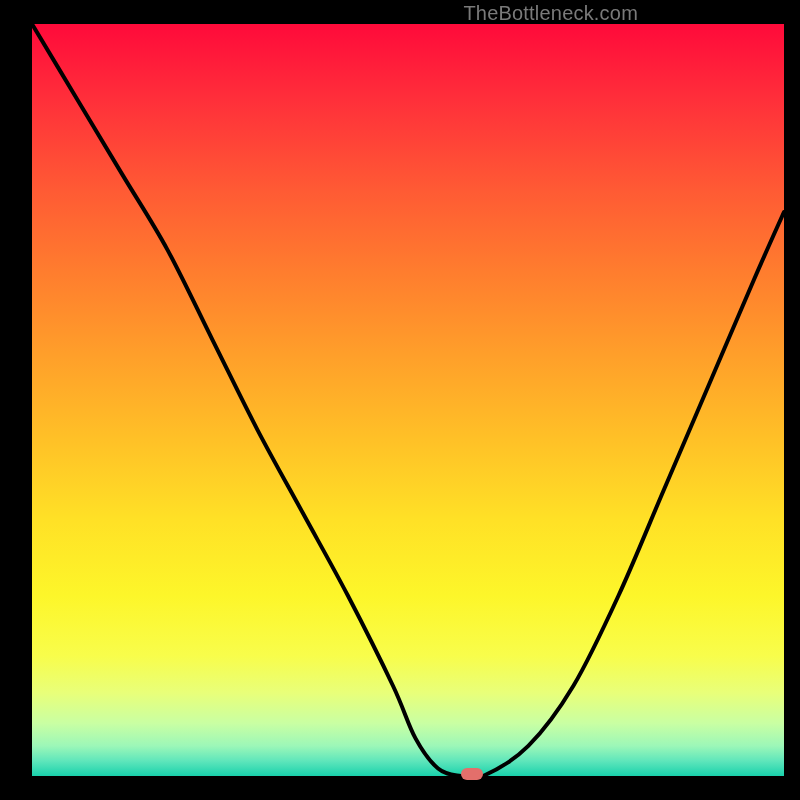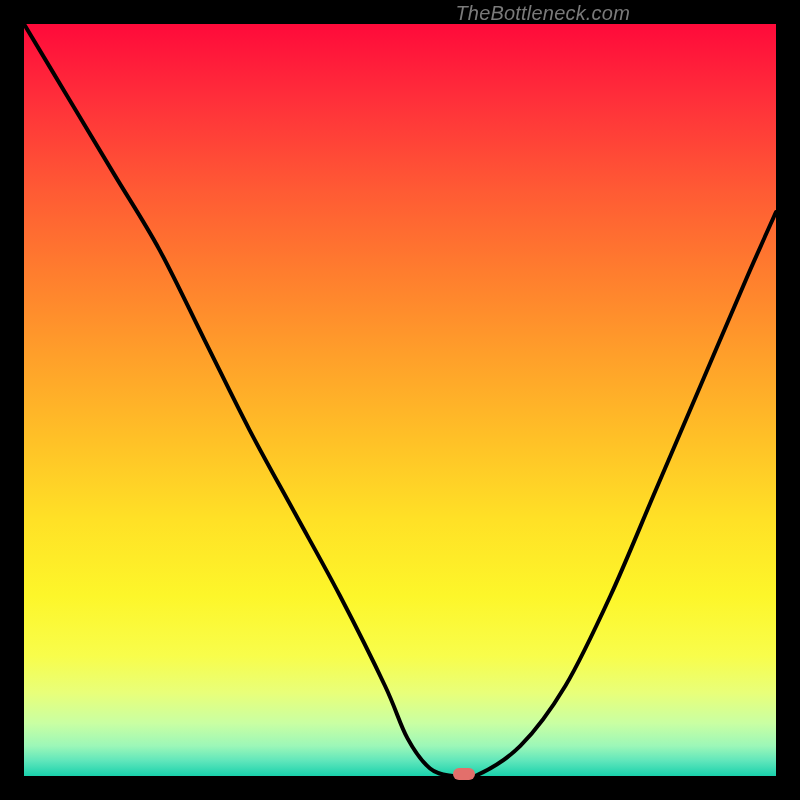--- a/index.html
+++ b/index.html
@@ -5,26 +5,25 @@
   html, body {
     margin: 0;
     padding: 0;
     width: 800px;
     height: 800px;
     background: #000;
     overflow: hidden;
   }
   .frame {
     position: absolute;
-    left: 0;
+    left: 8px;
     top: 0;
     width: 640px;
     height: 800px;
     background: #000;
-    font-style: italic;
   }
   .plot-area {
     position: absolute;
     left: 24px;
     top: 24px;
     width: 752px;
     height: 752px;
     
     background: linear-gradient(
       to bottom,

